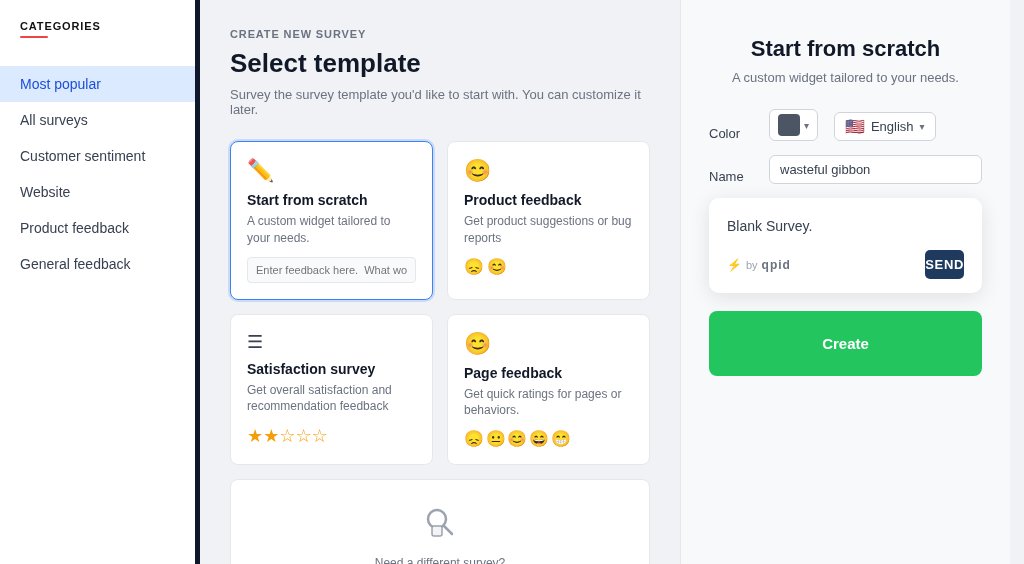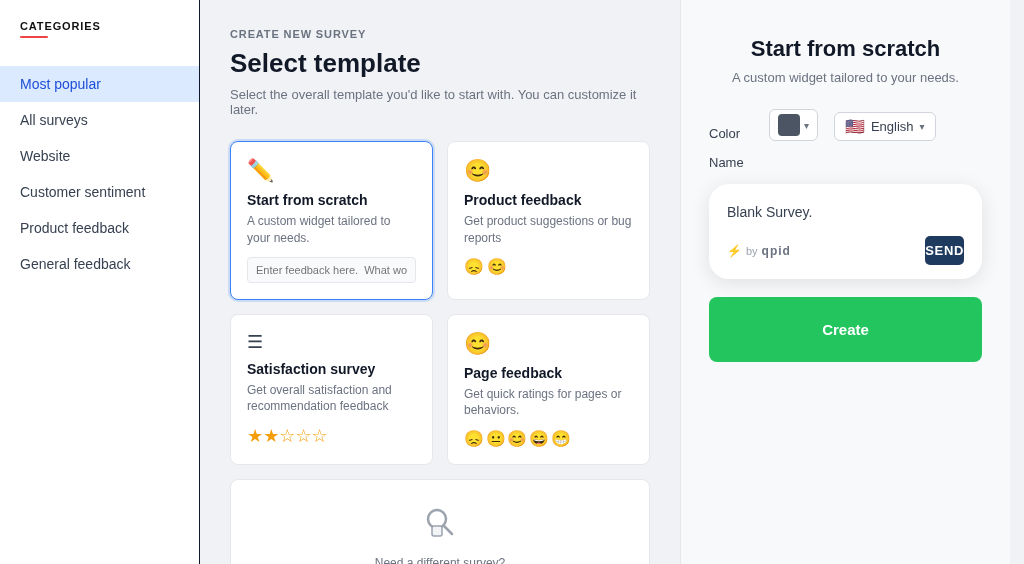--- a/index.html
+++ b/index.html
@@ -10,21 +10,21 @@
       height: 564px;
       overflow: hidden;
       font-size: 14px;
     }
 
     
     .sidebar {
       width: 200px;
       min-width: 200px;
       background: #fff;
-      border-right: 1px solid #0f172a;
+      border-right: 5px solid #0f172a;
       padding: 20px 0;
       display: flex;
       flex-direction: column;
     }
     .sidebar-categories {
       padding: 0 20px 10px 20px;
     }
     .sidebar-categories-label {
       font-size: 11px;
       font-weight: 700;
@@ -232,21 +232,21 @@
       padding: 6px 10px;
       font-size: 13px;
       color: #374151;
       background: #fff;
       outline: none;
     }
 
     
     .preview-widget {
       background: #fff;
-      border-radius: 20px;
+      border-radius: 10px;
       box-shadow: 0 4px 20px rgba(0,0,0,0.1);
       padding: 20px 18px 14px;
       margin-bottom: 18px;
     }
     .preview-blank {
       font-size: 14px;
       color: #374151;
       margin-bottom: 16px;
     }
     .preview-footer {
@@ -303,37 +303,37 @@
     <span class="sidebar-categories-label">CATEGORIES</span>
     <div class="categories-underline"></div>
   </div>
   <div class="sidebar-item active">
     <span>Most popular</span>
   </div>
   <div class="sidebar-item">
     <span>All surveys</span>
   </div>
   <div class="sidebar-item">
+    <span>Customer sentiment</span>
+  </div>
+  <div class="sidebar-item">
     <span>Website</span>
-  </div>
-  <div class="sidebar-item">
-    <span>Customer sentiment</span>
   </div>
   <div class="sidebar-item">
     <span>Product feedback</span>
   </div>
   <div class="sidebar-item">
     <span>General feedback</span>
   </div>
 </aside>
 
 <main class="main">
   <div class="create-label">CREATE NEW SURVEY</div>
   <h1 class="main-title">Select template</h1>
-  <p class="main-subtitle">Select the overall template you'd like to start with. You can customize it later.</p>
+  <p class="main-subtitle">Survey the survey template you'd like to start with. You can customize it later.</p>
 
   <div class="template-grid">
 
     <div class="template-card selected">
       <div class="card-icon">✏️</div>
       <div class="card-title">Start from scratch</div>
       <div class="card-desc">A custom widget tailored to your needs.</div>
       <input class="card-preview-input" type="text" readonly="" placeholder="Enter feedback here.  What would you like to see improved?" style="">
     </div>
 
@@ -385,20 +385,21 @@
     </div>
     <div class="language-picker">
       <span class="flag">🇺🇸</span>
       <span>English</span>
       <span class="chevron-down">▾</span>
     </div>
   </div>
 
   <div class="config-row">
     <span class="config-label">Name</span>
+    <input class="name-input" type="text" value="wasteful gibbon" style="">
   </div>
 
   <div class="preview-widget">
     <div class="preview-blank">Blank Survey.</div>
     <div class="preview-footer">
       <div class="powered-by">
         <span class="bolt-icon">⚡</span>
         <span>by</span>
         <span class="brand-logo">
           <b style="font-size:12px; color:#6b7280; letter-spacing:1px;">qpid</b>

